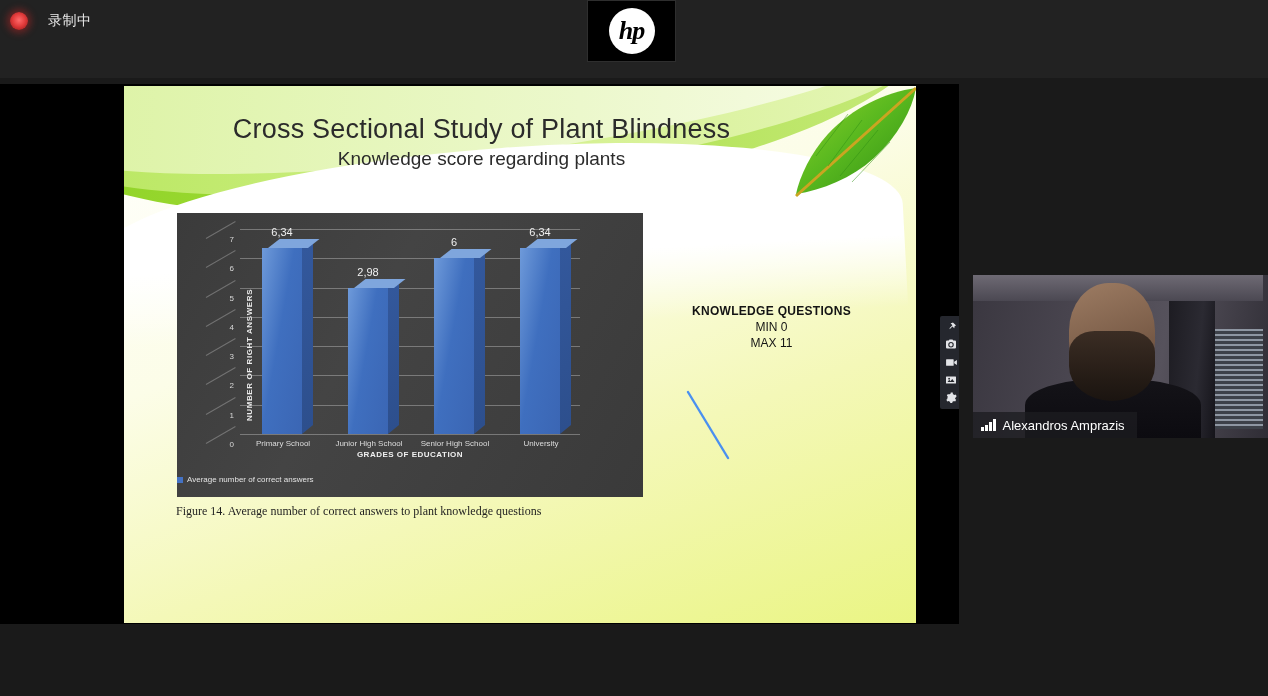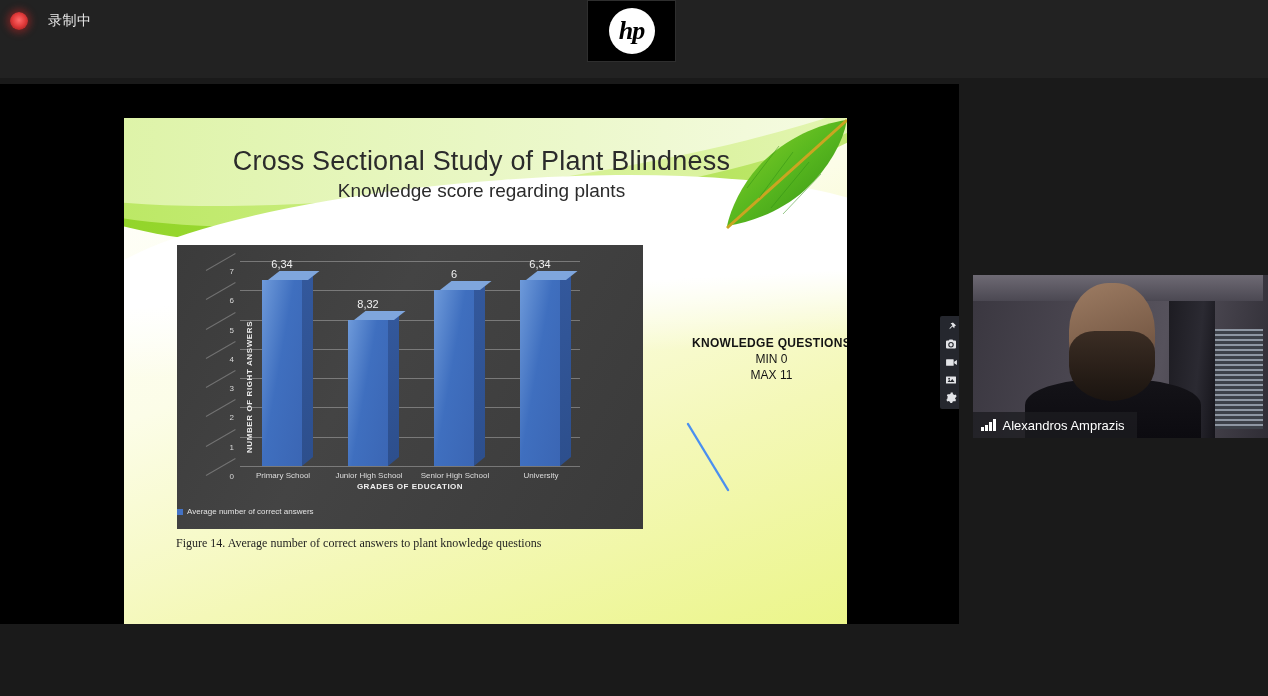--- a/index.html
+++ b/index.html
@@ -73,24 +73,23 @@
     left: 0; top: 84px;
     width: 959px; height: 540px;
     background: #000000;
     overflow: hidden;
   }
 
   
   #slide {
     position: absolute;
     left: 124px; top: 2px;
-    width: 723px; height: 537px;
+    width: 792px; height: 537px;
     background: linear-gradient(160deg, #ffffff 0%, #fcfde8 38%, #f4f8b8 66%, #eaf584 100%);
     overflow: hidden;
-    margin-top: 32px;
   }
   
   .swoosh {
     position: absolute;
     pointer-events: none;
   }
   #swoosh-dark {
     left: -90px; top: -132px;
     width: 900px; height: 250px;
     background: linear-gradient(92deg, #8ed225 0%, #a4de3c 45%, #c8ea7e 100%);
@@ -458,21 +457,21 @@
               <div class="bar-side" style="left: 40px; bottom: 0px; height: 185.671px;"></div>
               <div class="bar-front" style="height: 185.671px;"></div>
               <div class="bar-top" style="bottom: 185.671px; left: 6px;"></div>
             </div>
             <div class="bar-value" style="left: 12px; top: -2.67143px;">6,34</div>
             <div class="bar-group" style="left: 108px; height: 146.136px; width: 51px;">
               <div class="bar-side" style="left: 40px; bottom: 0px; height: 146.136px;"></div>
               <div class="bar-front" style="height: 146.136px;"></div>
               <div class="bar-top" style="bottom: 146.136px; left: 6px;"></div>
             </div>
-            <div class="bar-value" style="left: 98px; top: 36.8643px;">8,32</div>
+            <div class="bar-value" style="left: 98px; top: 36.8643px;">2,98</div>
             <div class="bar-group" style="left: 194px; height: 175.714px; width: 51px;">
               <div class="bar-side" style="left: 40px; bottom: 0px; height: 175.714px;"></div>
               <div class="bar-front" style="height: 175.714px;"></div>
               <div class="bar-top" style="bottom: 175.714px; left: 6px;"></div>
             </div>
             <div class="bar-value" style="left: 184px; top: 7.28571px;">6</div>
             <div class="bar-group" style="left: 280px; height: 185.671px; width: 51px;">
               <div class="bar-side" style="left: 40px; bottom: 0px; height: 185.671px;"></div>
               <div class="bar-front" style="height: 185.671px;"></div>
               <div class="bar-top" style="bottom: 185.671px; left: 6px;"></div>

